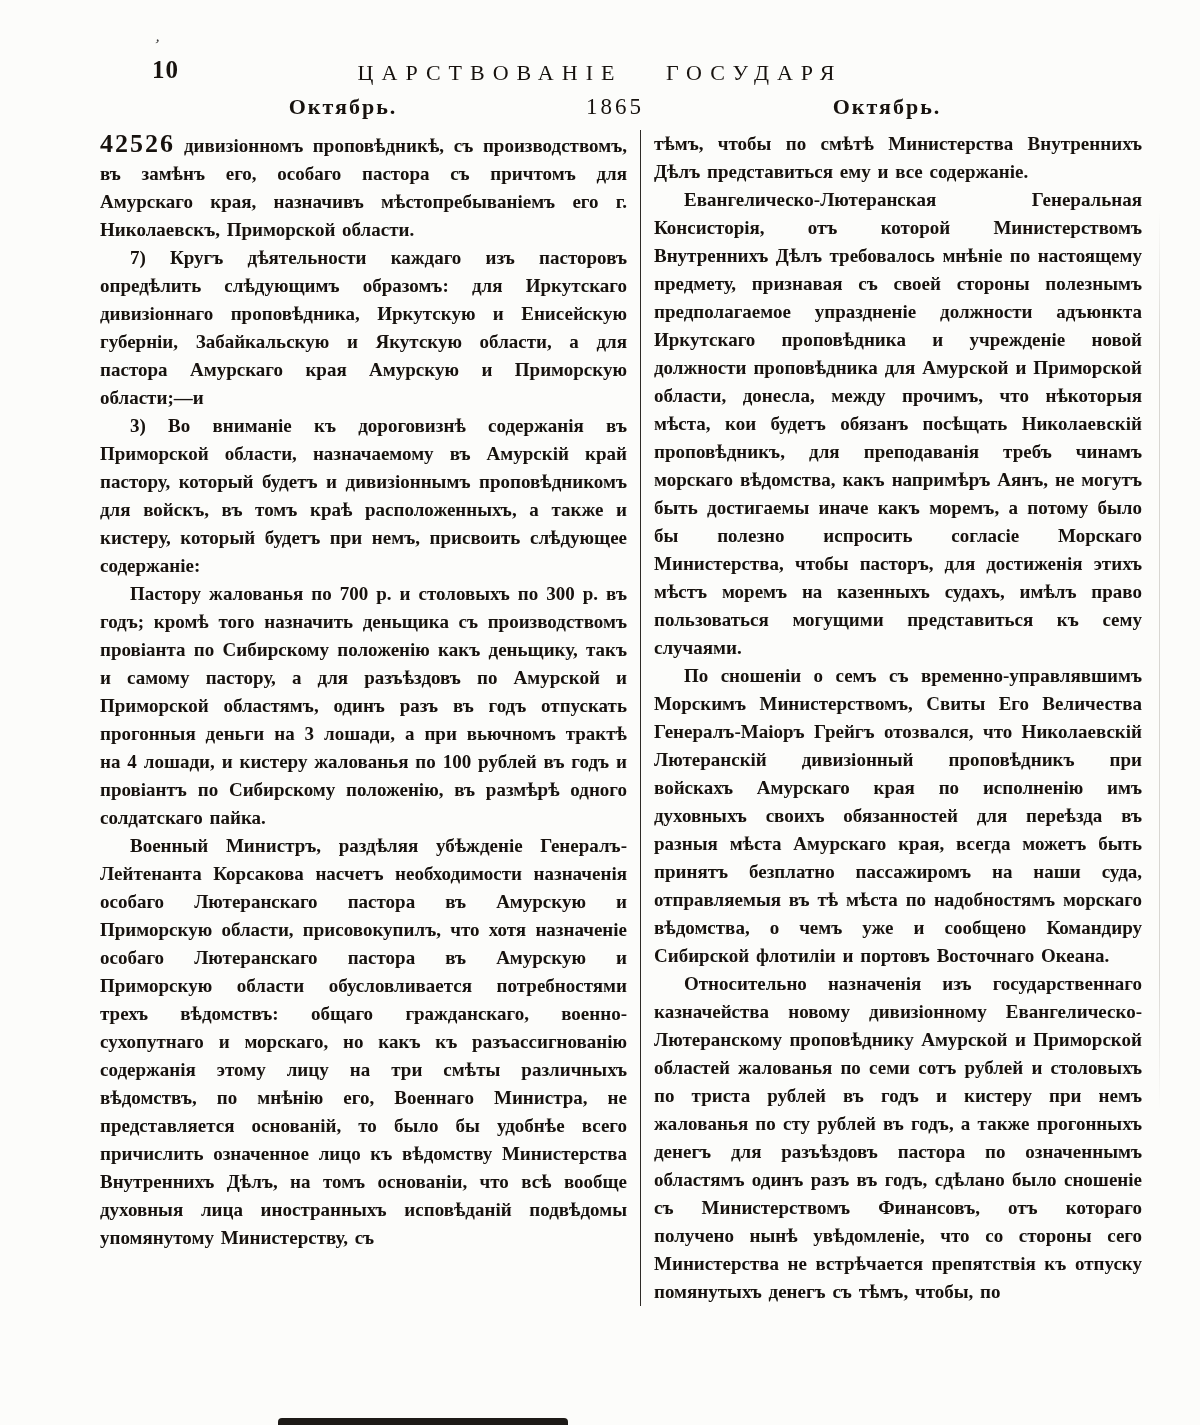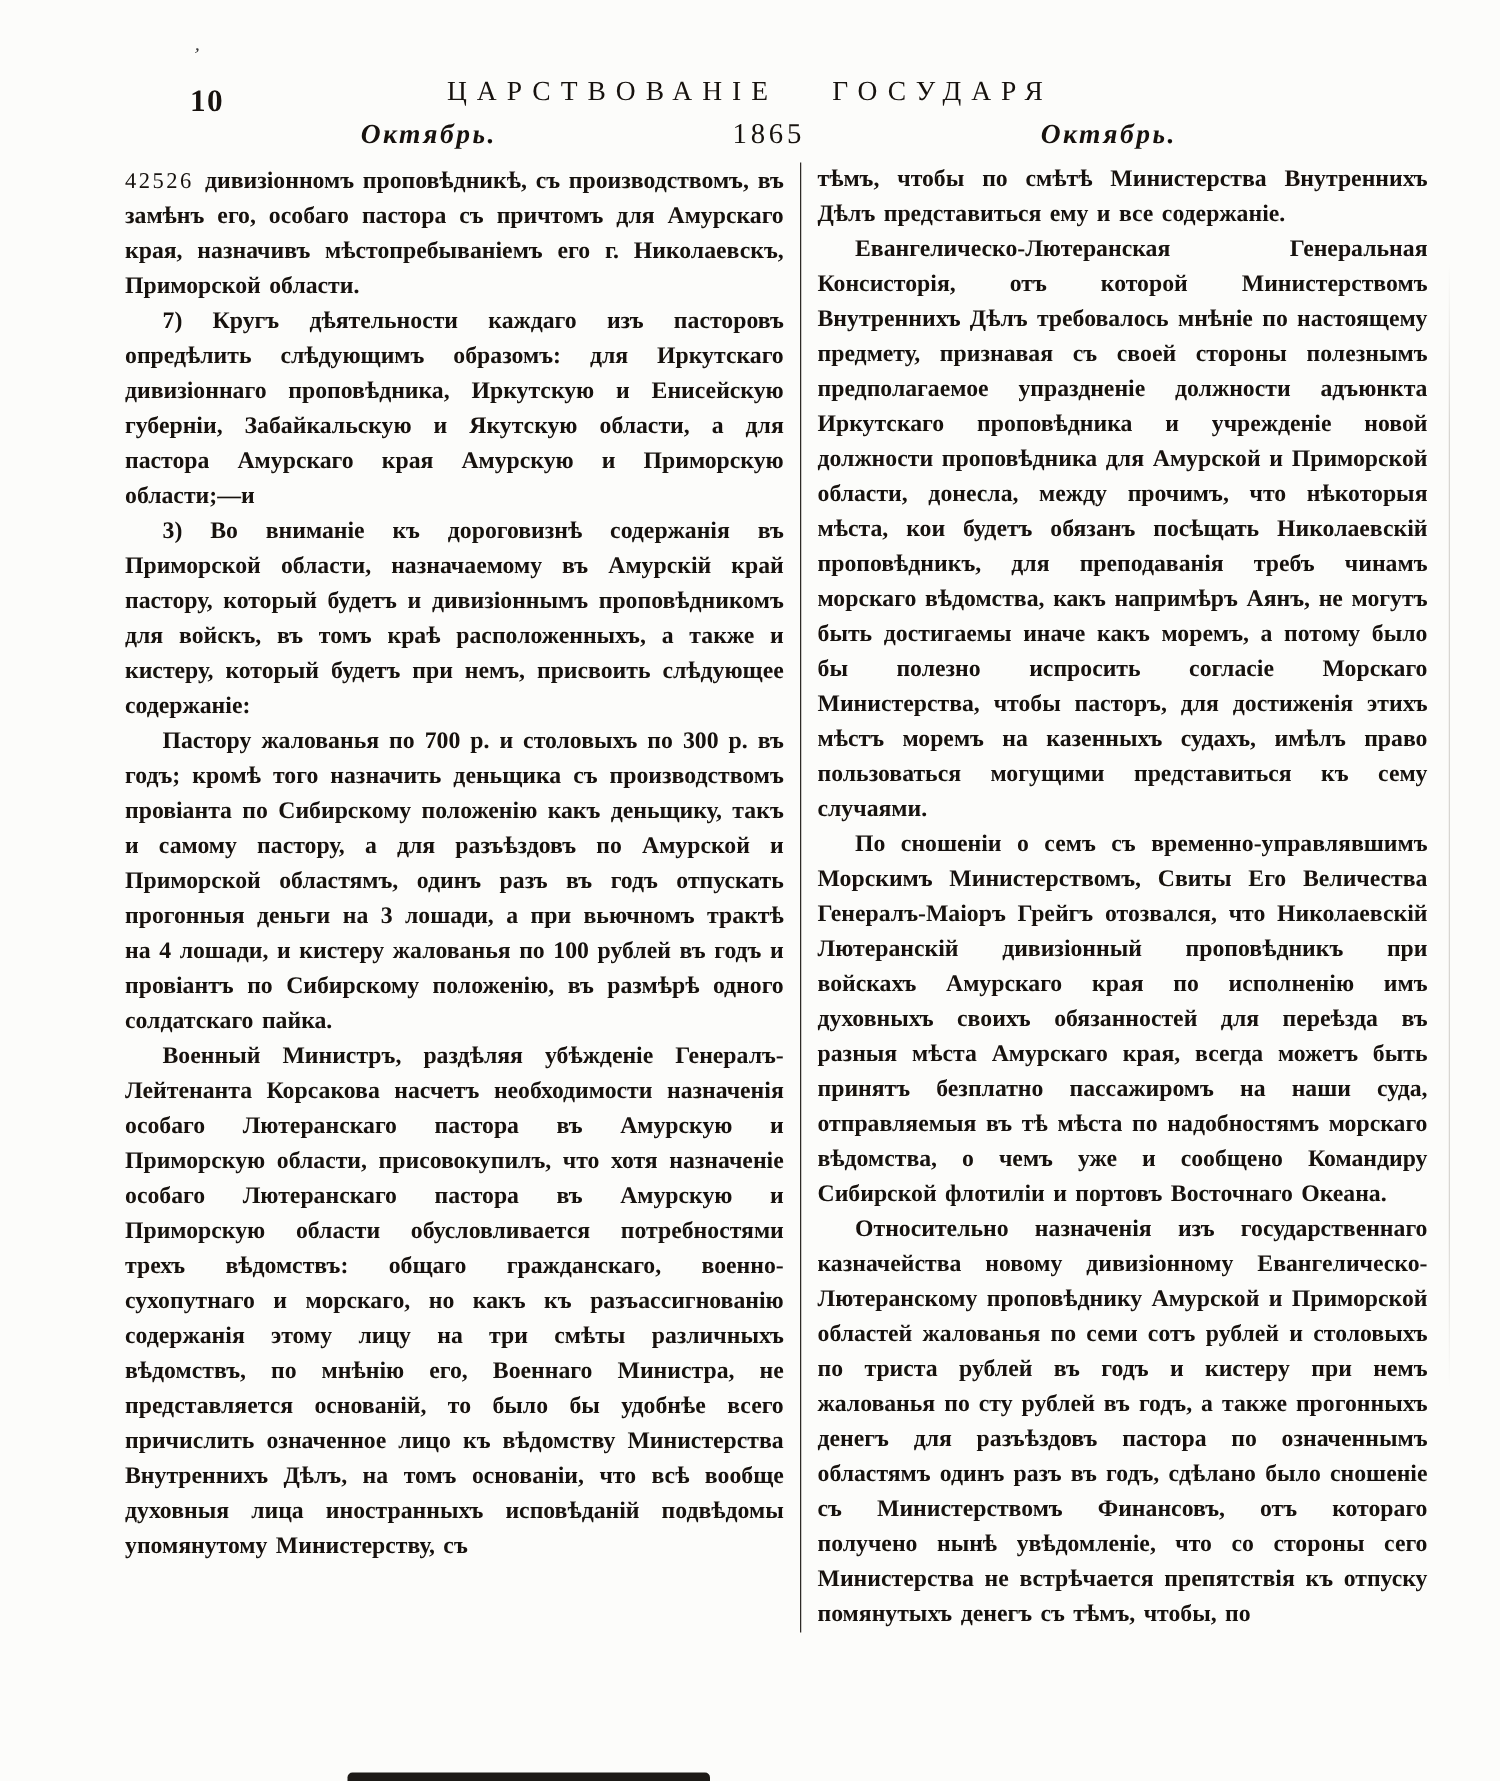--- a/index.html
+++ b/index.html
@@ -8,36 +8,36 @@
     width:1200px;height:1425px;
     margin:0 auto;
     background:#fcfcfa;
     overflow:hidden;
     font-family:"Liberation Serif","DejaVu Serif",serif;
     color:#17120e;
   }
   
   .header{position:relative;padding-top:60px;}
   .page-number{
-    position:absolute;left:152px;top:68px;
+    position:absolute;left:152px;top:56px;
     font-size:25px;font-weight:bold;letter-spacing:1px;
   }
   .main-title{
     margin:0;text-align:center;
     font-size:22px;font-weight:normal;
     letter-spacing:8px;word-spacing:30px;
   }
   .date-row{
     display:grid;grid-template-columns:1fr auto 1fr;
     align-items:baseline;
     margin-top:8px;
     padding:0 110px 0 140px;
   }
   .date-row .month{
-    font-style:italic;font-weight:bold;font-size:22px;letter-spacing:2px;
+    font-weight:bold;font-size:22px;letter-spacing:2px;
     text-align:center;
   }
   .date-row .year{
     font-weight:normal;font-size:23px;letter-spacing:3px;text-align:center;
     padding:0 40px;
   }
   
   .columns{
     display:grid;
     grid-template-columns:527px 1px 1fr;
@@ -50,22 +50,22 @@
     margin:0;
     font-size:19px;
     font-weight:bold;
     line-height:28px;
     text-align:justify;
     text-indent:30px;
     word-spacing:2px;
   }
   .col p.first{text-indent:0;}
   .article-number{
-    font-size:18px;
-    font-weight:normal;
+    font-size:26px;
+    font-weight:bold;
     letter-spacing:2px;
     padding-right:9px;
     line-height:28px;
   }
   
   .artifact{position:absolute;color:#3a3a3a;pointer-events:none;}
   .artifact.a1{left:154px;top:36px;font-size:16px;transform:rotate(12deg);}
   .artifact.a2{left:112px;top:566px;font-size:15px;transform:rotate(-35deg);color:#555;}
   .edge-line{
     position:absolute;right:40px;top:210px;height:900px;width:1px;

